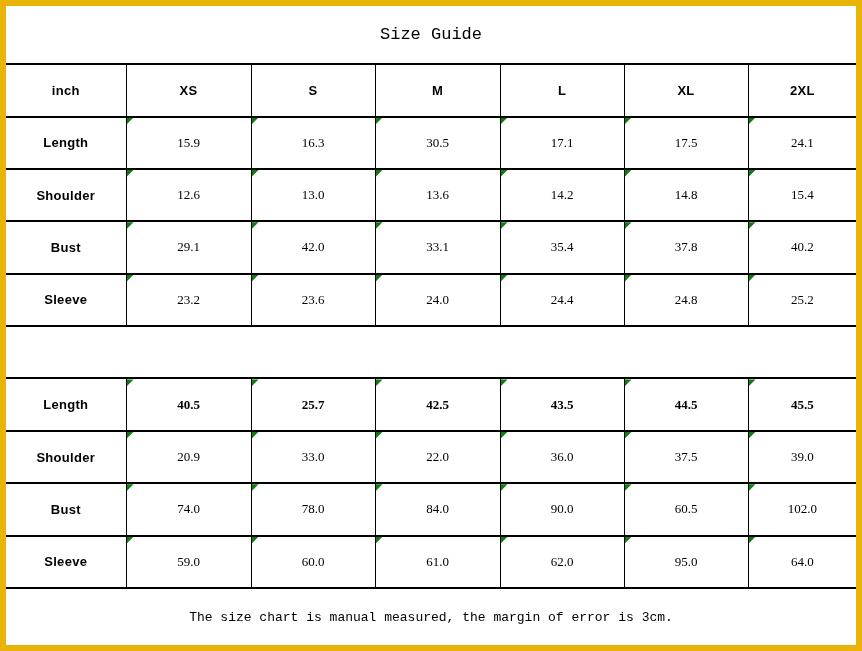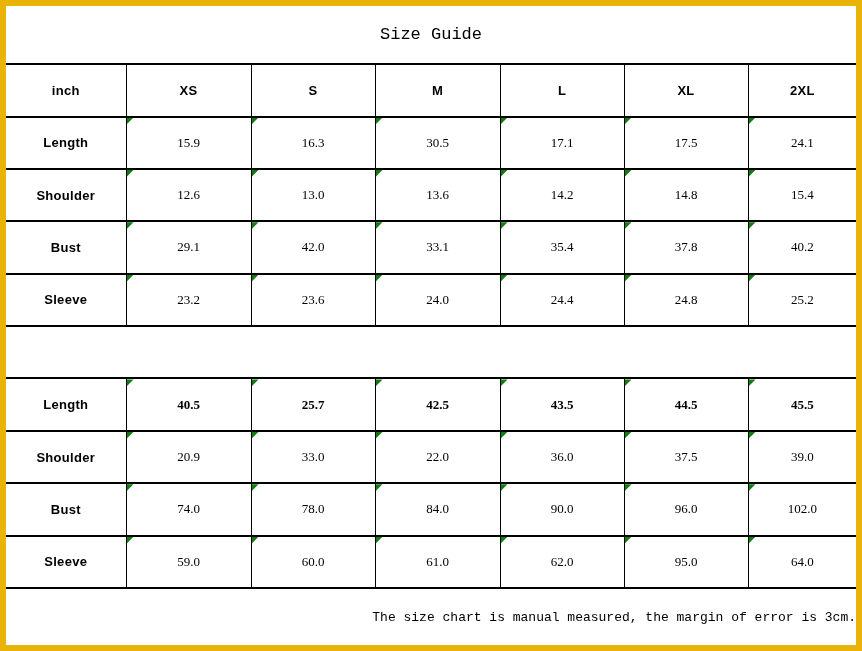--- a/index.html
+++ b/index.html
@@ -37,21 +37,20 @@
 
   .title {
     font-family: "Liberation Mono", "DejaVu Sans Mono", monospace;
     font-size: 17px;
     font-weight: normal;
   }
 
   .note {
     font-family: "Liberation Mono", "DejaVu Sans Mono", monospace;
     font-size: 13px;
-    text-align: right;
   }
 
   td.hd, td.lbl {
     font-weight: bold;
     font-size: 13px;
     letter-spacing: 0.3px;
   }
 
   td.v { font-size: 13px; font-family: Liberation Serif, serif; }
   td.v.b { font-weight: bold; }
@@ -161,21 +160,21 @@
     <td class="v"><i class="flag"></i><span>37.5</span></td>
     <td class="v"><i class="flag"></i><span>39.0</span></td>
   </tr>
 
   <tr class="data-row">
     <td class="lbl">Bust</td>
     <td class="v"><i class="flag"></i><span>74.0</span></td>
     <td class="v"><i class="flag"></i><span>78.0</span></td>
     <td class="v"><i class="flag"></i><span>84.0</span></td>
     <td class="v"><i class="flag"></i><span>90.0</span></td>
-    <td class="v"><i class="flag"></i><span>96.0</span></td>
+    <td class="v"><i class="flag"></i><span>60.5</span></td>
     <td class="v"><i class="flag"></i><span>102.0</span></td>
   </tr>
 
   <tr class="data-row">
     <td class="lbl">Sleeve</td>
     <td class="v"><i class="flag"></i><span>59.0</span></td>
     <td class="v"><i class="flag"></i><span>60.0</span></td>
     <td class="v"><i class="flag"></i><span>61.0</span></td>
     <td class="v"><i class="flag"></i><span>62.0</span></td>
     <td class="v"><i class="flag"></i><span>95.0</span></td>

